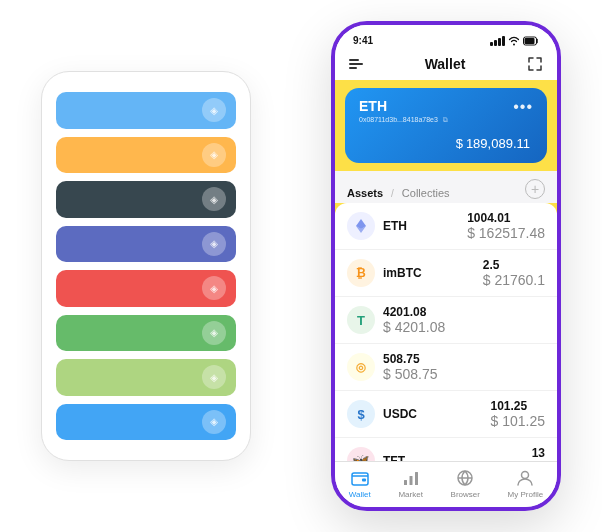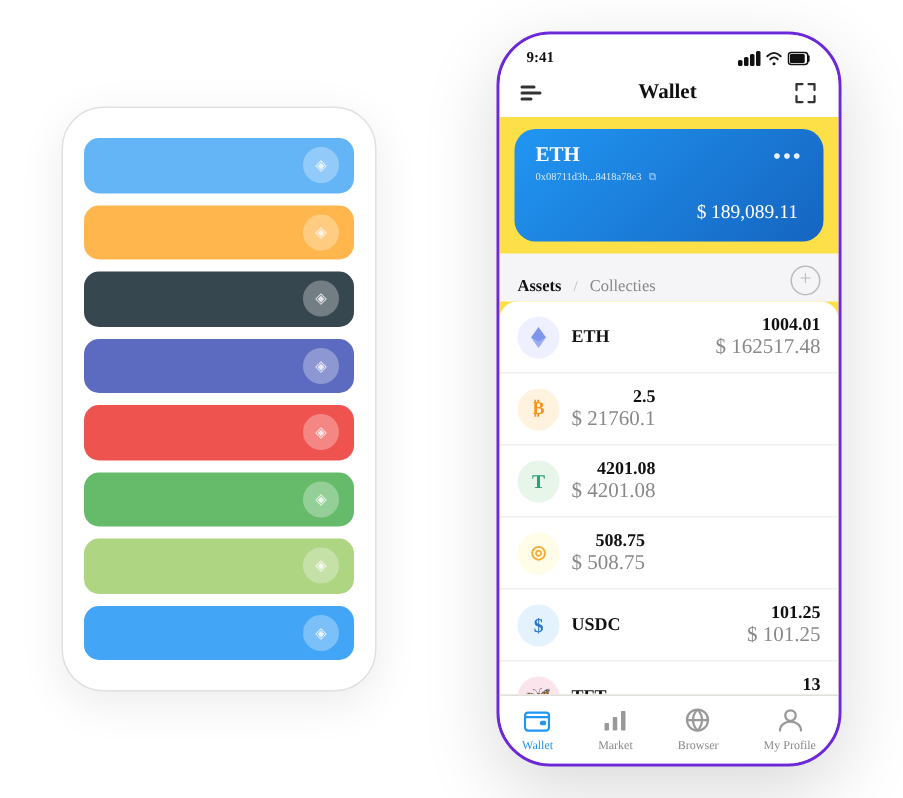--- a/index.html
+++ b/index.html
@@ -66,27 +66,26 @@
     
     .phone {
       position: absolute;
       right: 20px;
       top: 50%;
       transform: translateY(-50%);
       width: 230px;
       height: 490px;
       background: #f5f5f7;
       border-radius: 36px;
-      border: 2px solid #6d28d9;
+      border: 4px solid #6d28d9;
       box-shadow: 0 16px 50px rgba(0,0,0,0.15);
       overflow: hidden;
       z-index: 2;
       display: flex;
       flex-direction: column;
-      font-family: Liberation Serif, serif;
     }
 
     .phone-status-bar {
       display: flex;
       justify-content: space-between;
       align-items: center;
       padding: 10px 18px 4px;
       background: #fff;
       font-size: 10px;
       font-weight: 600;
@@ -241,21 +240,20 @@
     }
 
     .asset-name {
       flex: 1;
       font-size: 12px;
       font-weight: 600;
       color: #111;
     }
 
     .asset-amounts {
-      text-align: right;
     }
 
     .asset-amount-primary {
       font-size: 12px;
       font-weight: 600;
       color: #111;
     }
 
     .asset-amount-secondary {
       font-size: 14px;
@@ -450,20 +448,21 @@
           </div>
           <span class="asset-name">ETH</span>
           <div class="asset-amounts">
             <div class="asset-amount-primary">1004.01</div>
             <div class="asset-amount-secondary">$ 162517.48</div>
           </div>
         </div>
 
         <div class="asset-item">
           <div class="asset-icon" style="background:#FFF3E0; color:#F7931A; font-weight:700; font-size:12px;">₿</div>
+          <span class="asset-name">imBTC</span>
           <div class="asset-amounts">
             <div class="asset-amount-primary">2.5</div>
             <div class="asset-amount-secondary">$ 21760.1</div>
           </div>
         </div>
 
         <div class="asset-item">
           <div class="asset-icon" style="background:#E8F5E9; color:#26A17B; font-weight:700; font-size:13px;">T</div>
           <div class="asset-amounts">
             <div class="asset-amount-primary">4201.08</div>

